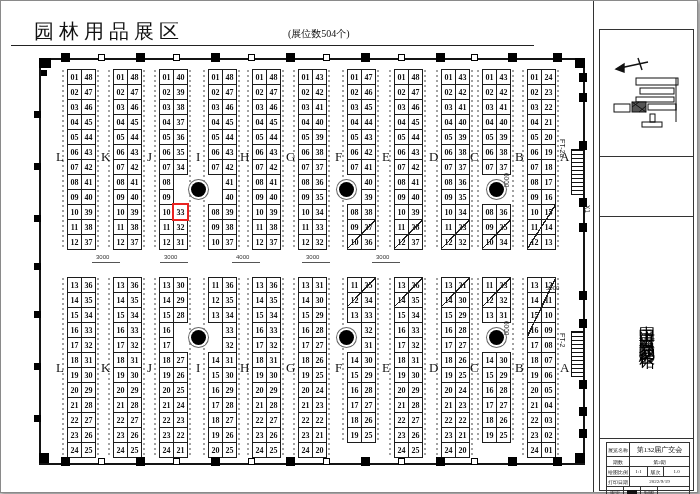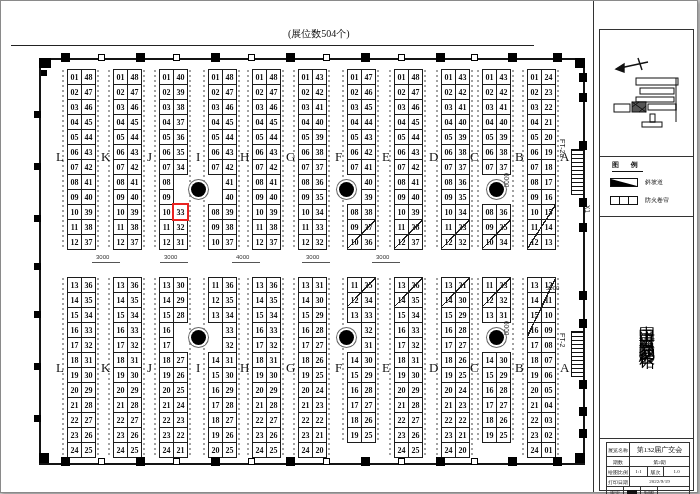--- a/index.html
+++ b/index.html
@@ -53,20 +53,21 @@
   .tb-c:first-child{border-left:none;}
   .lab{font-size:5px;color:#222;}
   .val{font-size:7px;}
   .chip{background:#111;width:10px;height:6px;}
 </style>
 </head>
 <body>
 
 <div id="sheet">
 
+  <div id="hdr-title">园林用品展区</div>
   <div id="hdr-count">(展位数504个)</div>
   <div id="hdr-rule"></div>
 
   <div id="hall"></div>
   <div id="plan" class="abs" style="left:0;top:0;width:592px;height:491px;">
       <div class="strip" style="left: 61px; top: 69px; width: 2px; height: 178px;"></div>
       <div class="strip" style="left: 96px; top: 69px; width: 2px; height: 178px;"></div>
       <div class="cell" style="left: 66px; top: 68px;">01</div>
       <div class="cell" style="left: 80px; top: 68px;">48</div>
       <div class="cell" style="left: 66px; top: 83px;">02</div>
@@ -743,31 +744,20 @@
           <line x1="31" y1="54" x2="24" y2="59"></line>
         <line x1="38" y1="58" x2="31" y2="64"></line>
         <rect x="40" y="56" width="28" height="6"></rect>
         <line x1="68" y1="30" x2="68" y2="74"></line>
         <rect x="34" y="74" width="20" height="5"></rect>
         <rect x="42" y="66" width="5" height="8"></rect>
       </g>
     </svg>
     <div class="sline" style="top:126px;"></div>
 
-    <div style="position:absolute;left:0;top:126px;width:100%;height:60px;">
-      <div id="legend-title">图 例</div>
-      <div class="leg-row" style="top:22px;">
-        <span class="wedge"></span>
-        <span class="leg-label">斜坡道</span>
-      </div>
-      <div class="leg-row" style="top:40px;">
-        <span class="shutter"></span>
-        <span class="leg-label">防火卷帘</span>
-      </div>
-    </div>
     <div class="sline" style="top:186px;"></div>
 
     <div id="vtitle">
       <span>中国进出口商品交易会展馆</span>
     </div>
     <div class="sline" style="top:408px;"></div>
 
     <div id="tblock">
       <div class="tb-row" style="height:13px;">
         <div class="tb-c lab" style="width:22px;">展览名称</div>

